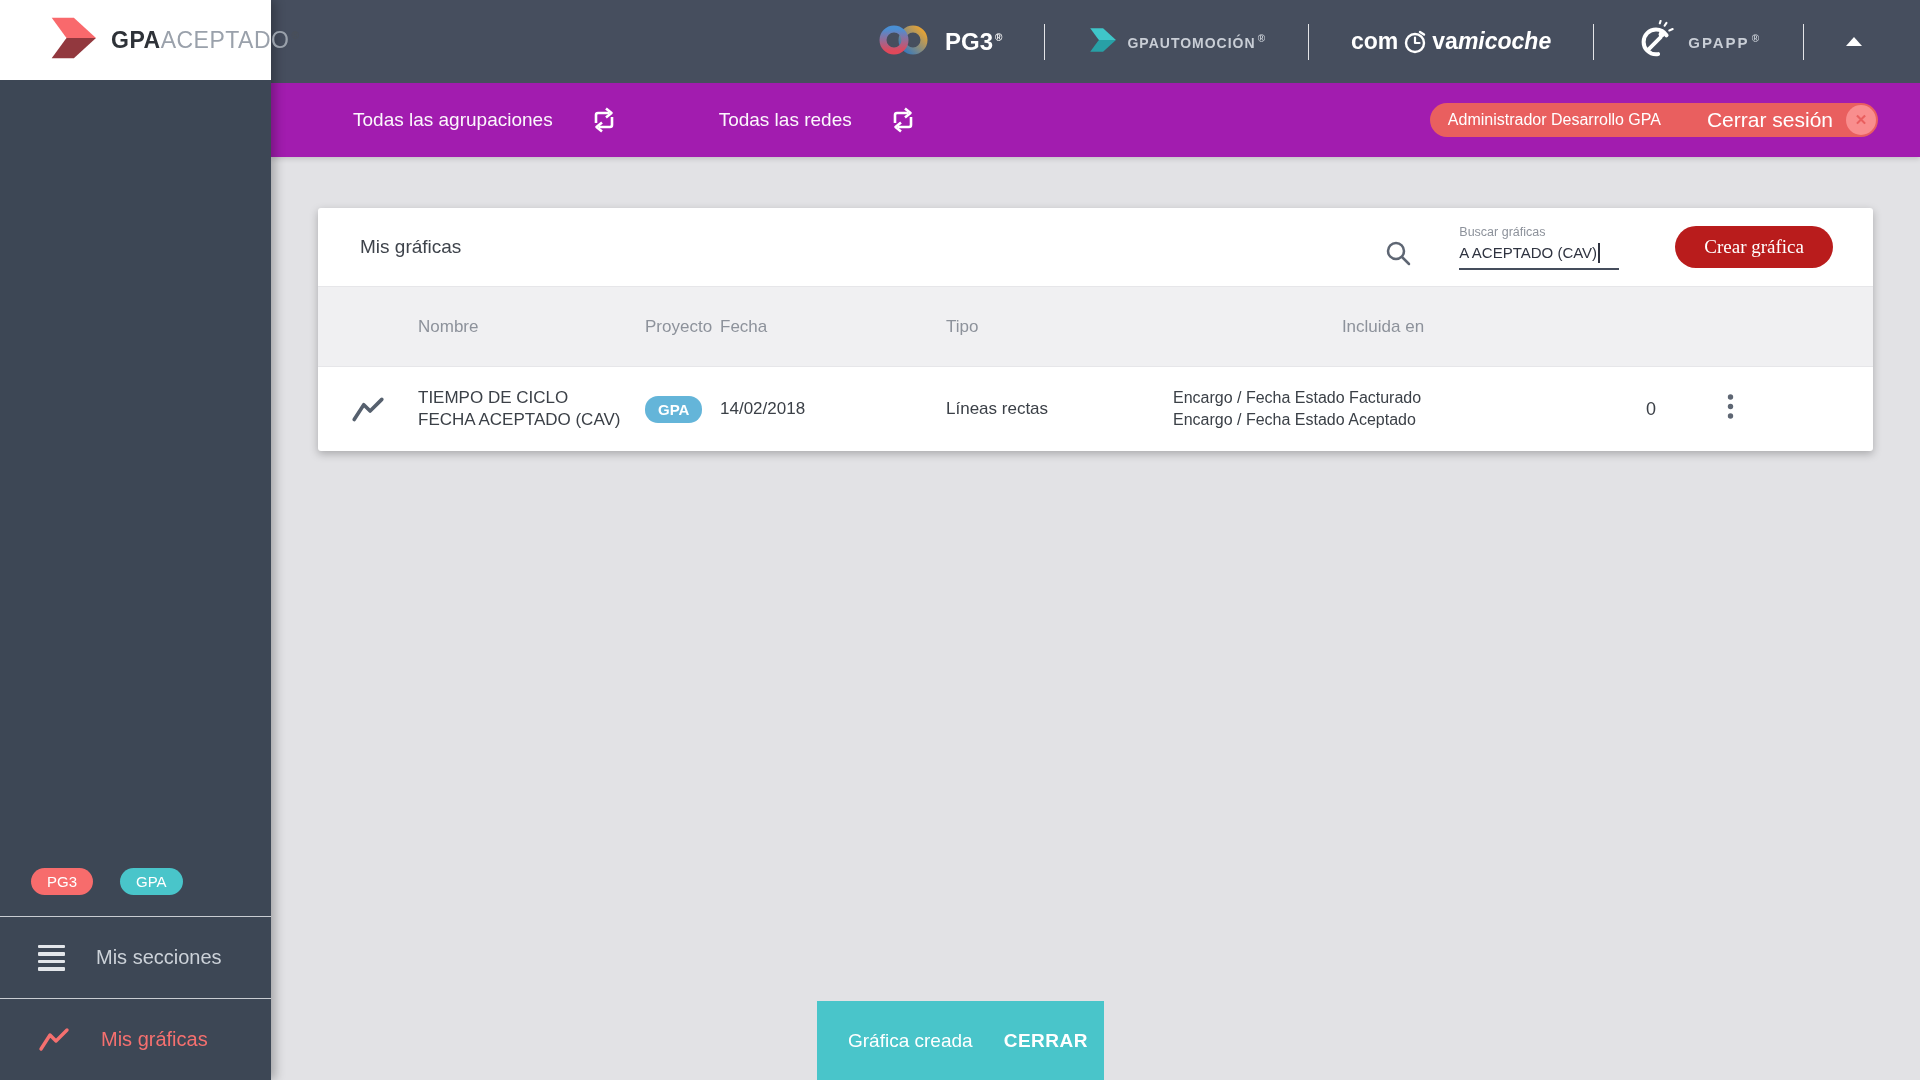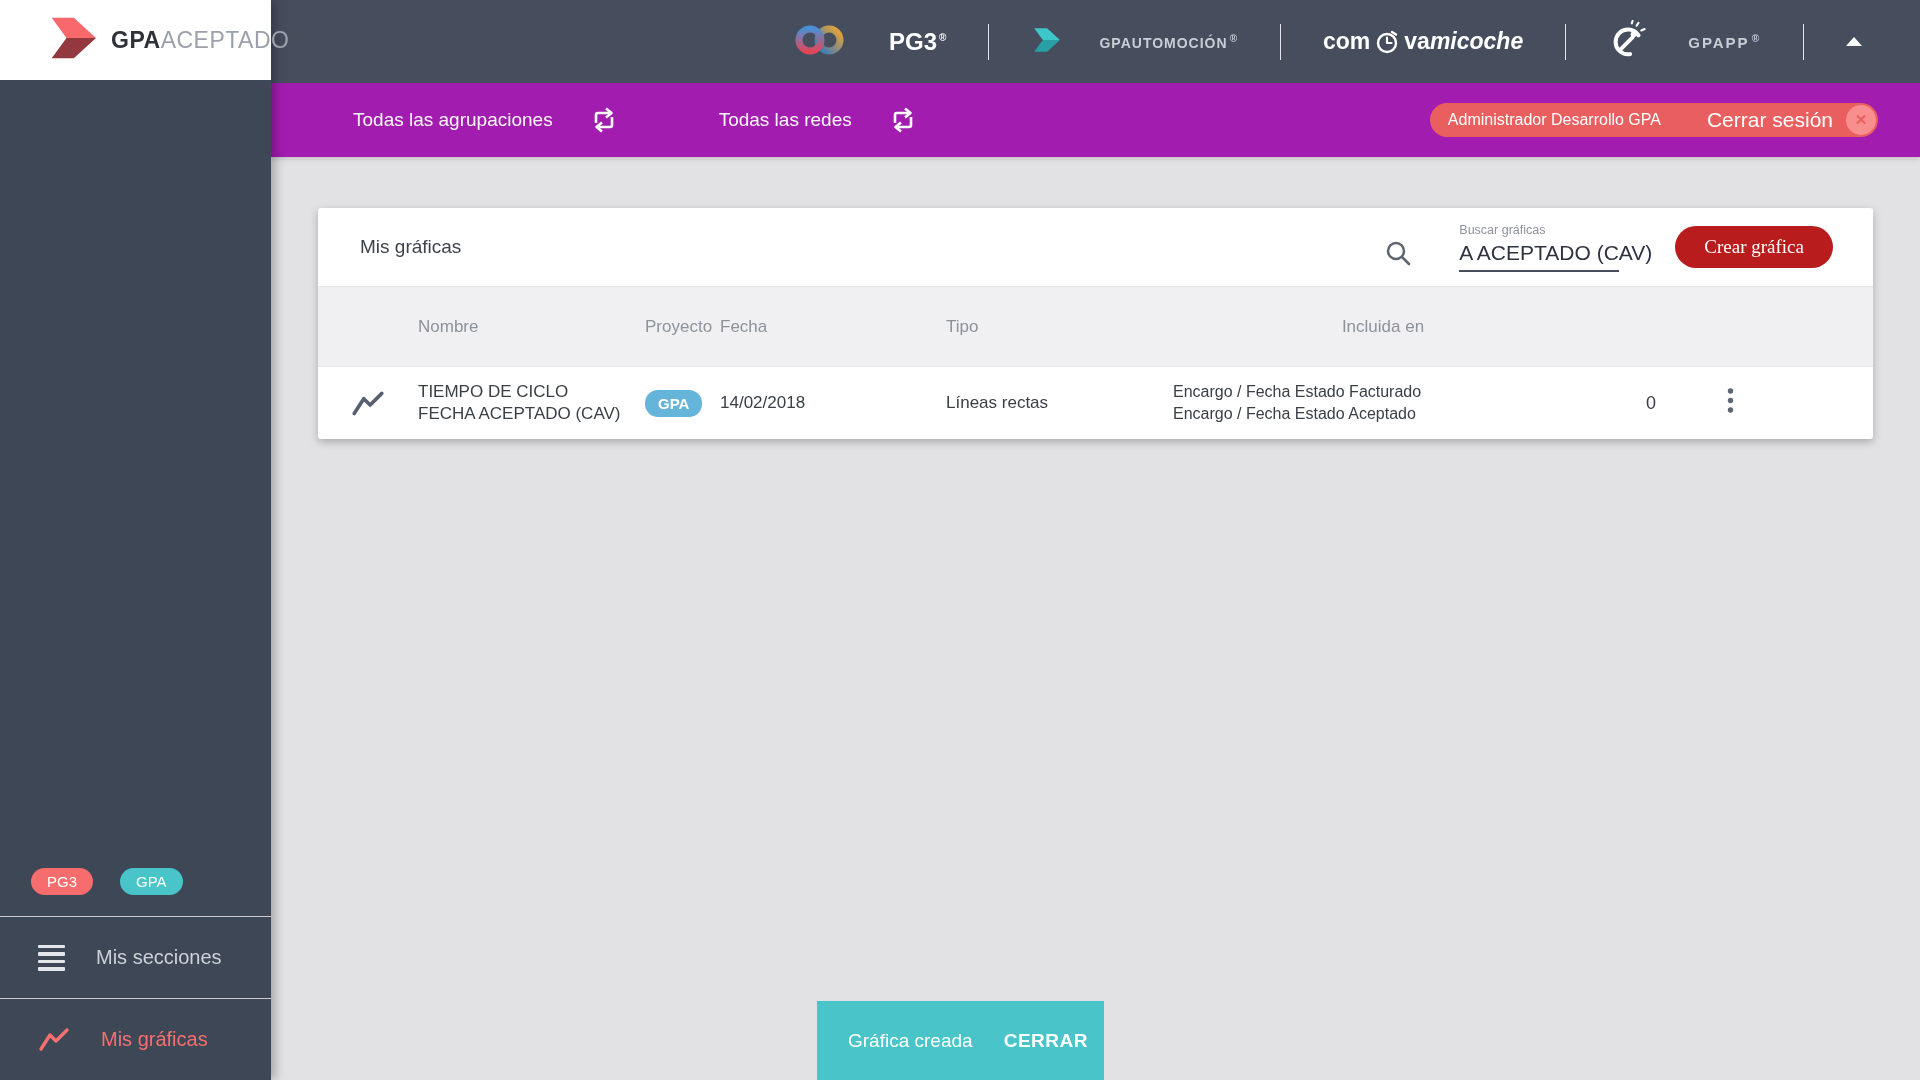--- a/index.html
+++ b/index.html
@@ -10,21 +10,21 @@
     font-family:"Liberation Sans", sans-serif;
   }
   sup.reg { font-size:10px; vertical-align:super; margin-left:2px; }
 
   
   .topbar {
     position:absolute; left:271px; top:0; right:0; height:83px;
     background:#464e5e; display:flex; align-items:center;
     justify-content:flex-end; padding-right:58px; z-index:3;
   }
-  .brand { display:flex; align-items:center;gap:28px; }
+  .brand { display:flex; align-items:center; }
   .brand-sep { width:1px; height:36px; background:rgba(255,255,255,.85); margin:0 42px; }
   .pg3-text { color:#fff; font-size:24px; font-weight:bold; margin-left:12px; }
   .auto-text { color:#c9ced6; font-size:14px; font-weight:bold; letter-spacing:1px; margin-left:10px; }
   .com-text { color:#fff; font-size:23px; font-weight:bold; display:flex; align-items:center; }
   .com-text .it { font-style:italic; }
   .com-text svg { margin:0 3px; }
   .gpapp-text { color:#c9ced6; font-size:15px; font-weight:bold; letter-spacing:2px; margin-left:12px; }
   .collapse-tri {
     width:0; height:0; border-left:8px solid transparent; border-right:8px solid transparent;
     border-bottom:9px solid #fff; cursor:pointer;
@@ -85,37 +85,37 @@
     position:absolute; left:318px; top:208px; width:1555px; background:#fff;
     border-radius:3px; box-shadow:0 3px 9px rgba(0,0,0,.25); z-index:1;
   }
   .card-head { height:78px; display:flex; align-items:center; padding:0 40px 0 42px; }
   .card-title { font-size:19px; color:#3e434b; }
   .search-zone { margin-left:auto; display:flex; align-items:center;gap:32px; }
   .search-icon-wrap { margin-right:15px; margin-top:16px; }
   .search-field { width:160px; }
   .search-label { font-size:12.5px; color:#8d929b; margin-bottom:4px; }
   .search-value-row { display:flex; align-items:center; border-bottom:2px solid #454d5c; padding-bottom:5px; cursor:text; }
-  .search-value { font-size:21px; color:#2f3340; white-space:nowrap; }
+  .search-value { font-size:15px; color:#2f3340; white-space:nowrap; }
   .caret { width:2px; height:20px; background:#2f3340; margin-left:1px; }
   .btn-create {
     margin-left:24px; height:42px; border-radius:21px; background:#b91c1c; color:#fff;
     border:none; font-size:19px; padding:0 29px; cursor:pointer;
     font-family:Liberation Serif, serif;
   }
   .grid-cols {
     display:grid; align-items:center;
     grid-template-columns:100px 227px 75px 226px 227px 420px 116px 1fr;
   }
   .thead {
     height:81px; background:#f0f0f2; color:#8d929b; font-size:17px;
     border-top:1px solid #e6e6e9; border-bottom:1px solid #e6e6e9;
   }
   .th-center { justify-self:center; }
-  .trow { height:72px; font-size:17px; color:#3b4047; }
+  .trow { height:84px; font-size:17px; color:#3b4047; }
   .row-icon-cell { justify-self:center; margin-top:6px; }
   .name-cell { padding-right:24px; line-height:1.32; cursor:pointer; }
   .badge-gpa {
     background:#64b5d9; color:#fff; font-weight:bold; font-size:15px;
     border-radius:13px; padding:5px 13px; justify-self:start;
   }
   .datos-cell { font-size:16px; line-height:1.4; }
   .included-cell { justify-self:center; font-size:18px; }
   .kebab-cell { justify-self:start; margin-left:10px; cursor:pointer; padding:4px 8px; }
 

